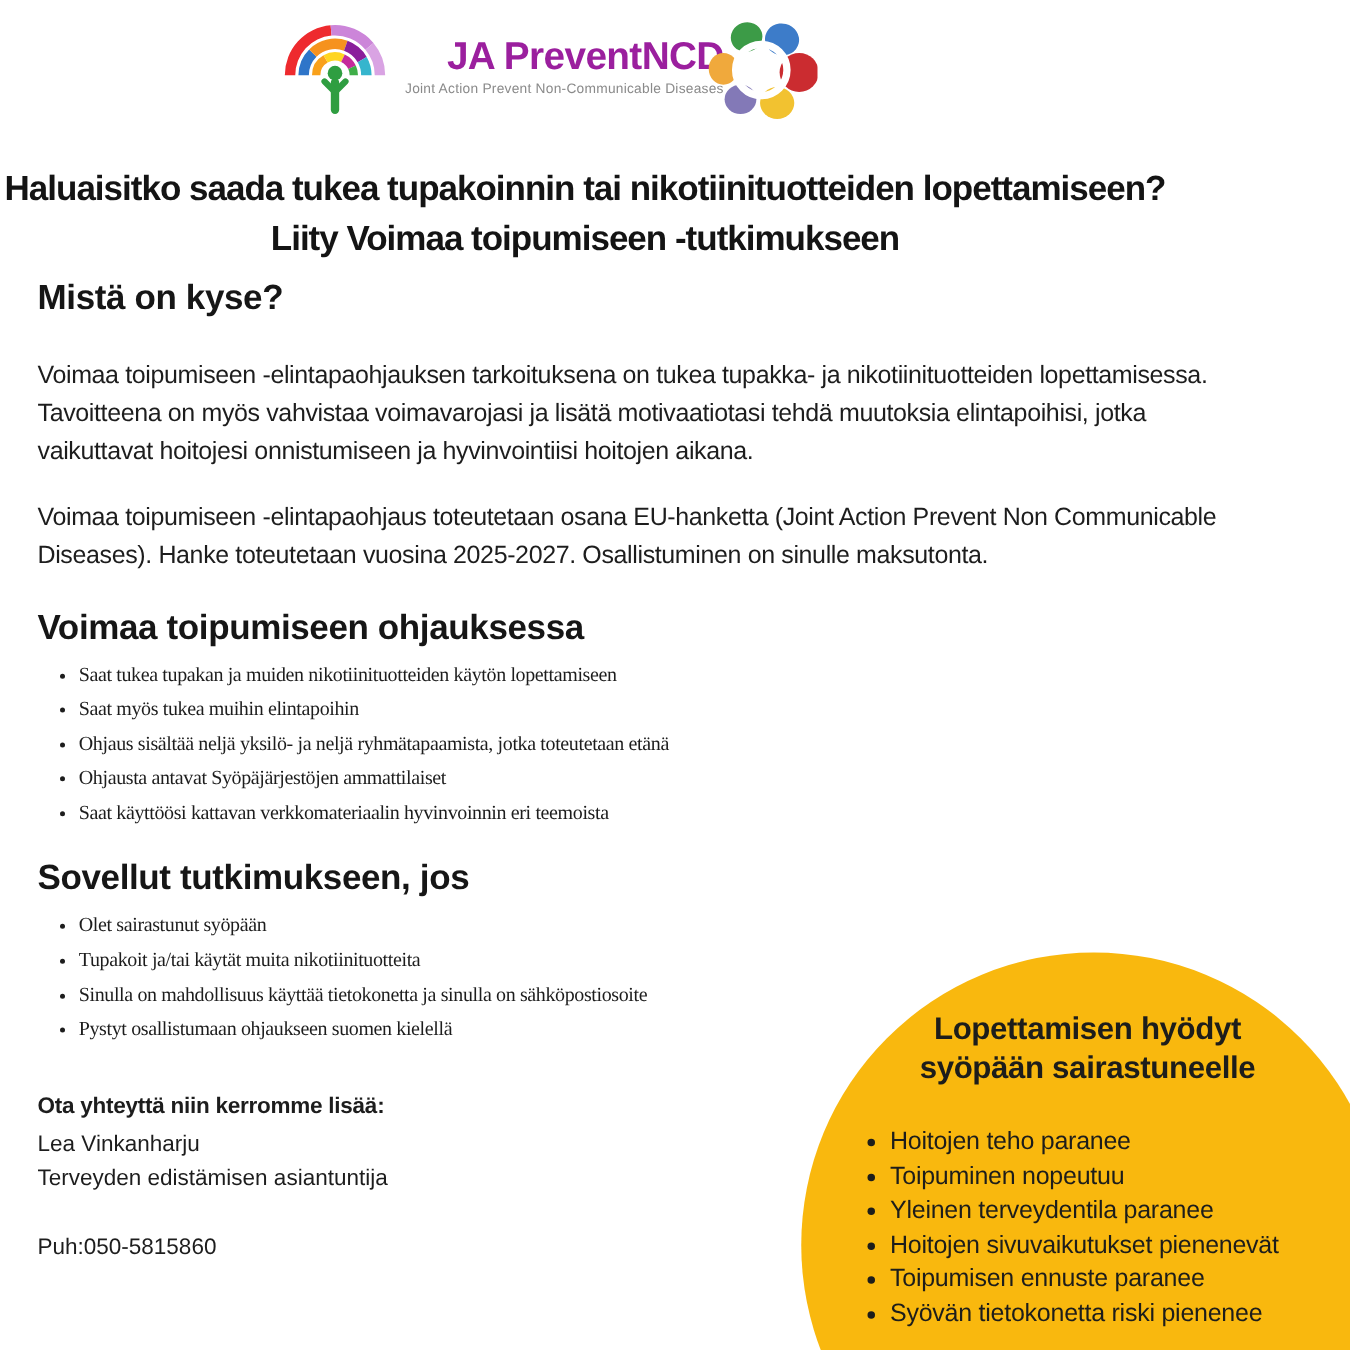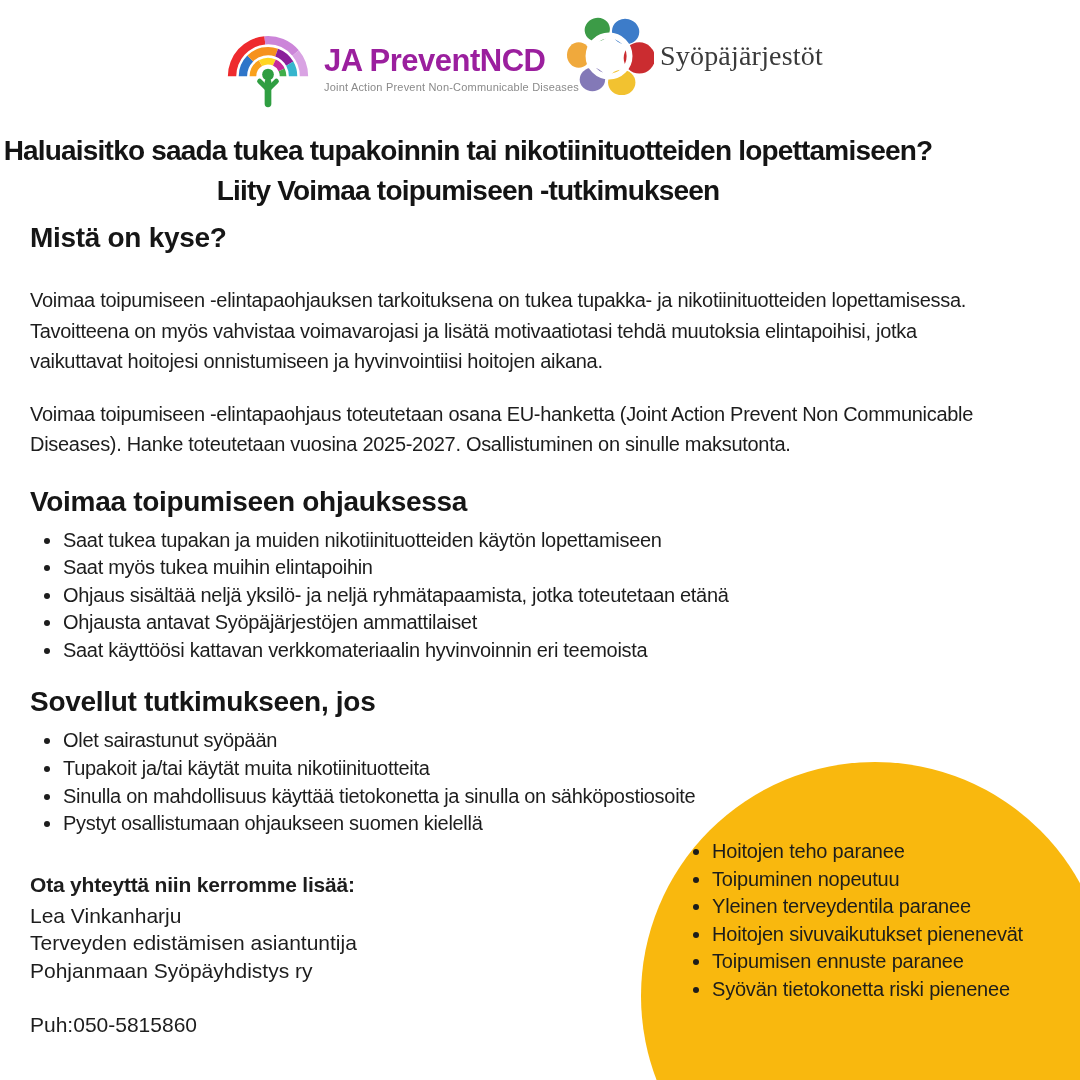--- a/index.html
+++ b/index.html
@@ -6,21 +6,21 @@
   html,body { width:1080px; height:1080px; }
   body {
     position:relative;
     background:#ffffff;
     overflow:hidden;
     font-family:"Liberation Sans", sans-serif;
     color:#1d1d1d;
   }
 
   
-  .ja-logo { position:absolute; left:226px; top:26px; display:flex; }
+  .ja-logo { position:absolute; left:226px; top:10px; display:flex;text-align:right; }
   .ja-icon { width:84px; height:92px; }
   .ja-text { margin-left:14px; margin-top:18px; }
   .ja-name { font-size:31px; font-weight:bold; color:#9B1F9E; letter-spacing:-0.5px; line-height:34px; }
   .ja-sub  { font-size:11px; color:#8a8a8a; margin-top:3px; letter-spacing:0.2px; }
 
   .cancer-logo { position:absolute; left:566px; top:12px; display:flex; align-items:center; }
   .cancer-icon { width:88px; height:88px; }
   .cancer-name { font-family:"Liberation Serif", serif; font-size:28px; color:#3a3a3a; margin-left:6px; letter-spacing:0.2px; }
 
   
@@ -33,24 +33,24 @@
 
   
   .content { position:absolute; left:30px; top:224px; width:975px; z-index:1; }
   .content h2 { font-size:28px; font-weight:bold; letter-spacing:-0.3px; line-height:28px; color:#161616; }
   .content p  { font-size:20px; line-height:30.5px; letter-spacing:-0.3px; }
   .para-1 { margin-top:33px; }
   .para-2 { margin-top:22px; }
   .heading-ohjaus  { margin-top:28px; }
   .heading-sovellut{ margin-top:24px; }
   .content ul { margin-top:11px; padding-left:33px; }
-  .content li { font-size:20px; line-height:27.6px; letter-spacing:-0.3px; }
+  .content li { font-size:16px; line-height:27.6px; letter-spacing:-0.3px;font-family:Liberation Serif, serif; }
 
   
-  .contact { position:absolute; left:30px; top:871px; z-index:1; font-size:21px; line-height:27.5px; }
+  .contact { position:absolute; left:30px; top:871px; z-index:1; font-size:18px; line-height:27.5px; }
   .contact-heading { font-weight:bold; margin-bottom:3px; letter-spacing:-0.2px; }
   .contact-phone { margin-top:27px; }
 
   
   .benefit-circle {
     position:absolute; left:641px; top:762px;
     width:468px; height:468px; border-radius:50%;
   }
   .benefit-content { position:absolute; left:660px; top:808px; width:420px; z-index:2; }
   .benefit-heading { text-align:center; font-weight:bold; font-size:25px; line-height:31px; color:#1d1d1b; letter-spacing:-0.3px; }
@@ -91,21 +91,20 @@
 <div class="cancer-logo">
   <svg class="cancer-icon" viewBox="0 0 90 90" aria-hidden="true">
     <ellipse cx="32" cy="18" rx="13" ry="12" fill="#3C9B47" transform="rotate(-18 32 18)"></ellipse>
     <ellipse cx="61" cy="20" rx="14" ry="13" fill="#3D7CC9" transform="rotate(14 61 20)"></ellipse>
     <circle cx="75" cy="47" r="16" fill="#CB2C30"></circle>
     <ellipse cx="57" cy="72" rx="14" ry="13" fill="#F2C230"></ellipse>
     <ellipse cx="27" cy="69" rx="13" ry="12" fill="#8379B7"></ellipse>
     <ellipse cx="13" cy="44" rx="12" ry="13" fill="#F0A93C"></ellipse>
     <circle cx="44" cy="45" r="21" fill="none" stroke="#ffffff" stroke-width="6"></circle>
   </svg>
-  <div class="cancer-name">Syöpäjärjestöt</div>
 </div>
 
 <div class="main-title">
   <div>Haluaisitko saada tukea tupakoinnin tai nikotiinituotteiden lopettamiseen?</div>
   <div>Liity Voimaa toipumiseen -tutkimukseen</div>
 </div>
 
 <div class="content">
 
   <h2>Mistä on kyse?</h2>
@@ -128,26 +127,29 @@
     <li>Sinulla on mahdollisuus käyttää tietokonetta ja sinulla on sähköpostiosoite</li>
     <li>Pystyt osallistumaan ohjaukseen suomen kielellä</li>
   </ul>
 
 </div>
 
 <div class="contact">
   <div class="contact-heading">Ota yhteyttä niin kerromme lisää:</div>
   <div>Lea Vinkanharju</div>
   <div>Terveyden edistämisen asiantuntija</div>
-  <div>Pohjanmaan Syöpäyhdistys ry</div>
   <div class="contact-phone">Puh:050-5815860</div>
 </div>
 
 <div class="benefit-circle" style="background: rgb(249, 184, 14);"></div>
 <div class="benefit-content">
+  <div class="benefit-heading">
+    <div>Lopettamisen hyödyt</div>
+    <div>syöpään sairastuneelle</div>
+  </div>
   <ul>
     <li>Hoitojen teho paranee</li>
     <li>Toipuminen nopeutuu</li>
     <li>Yleinen terveydentila paranee</li>
     <li>Hoitojen sivuvaikutukset pienenevät</li>
     <li>Toipumisen ennuste paranee</li>
     <li>Syövän tietokonetta riski pienenee</li>
   </ul>
 </div>
 

